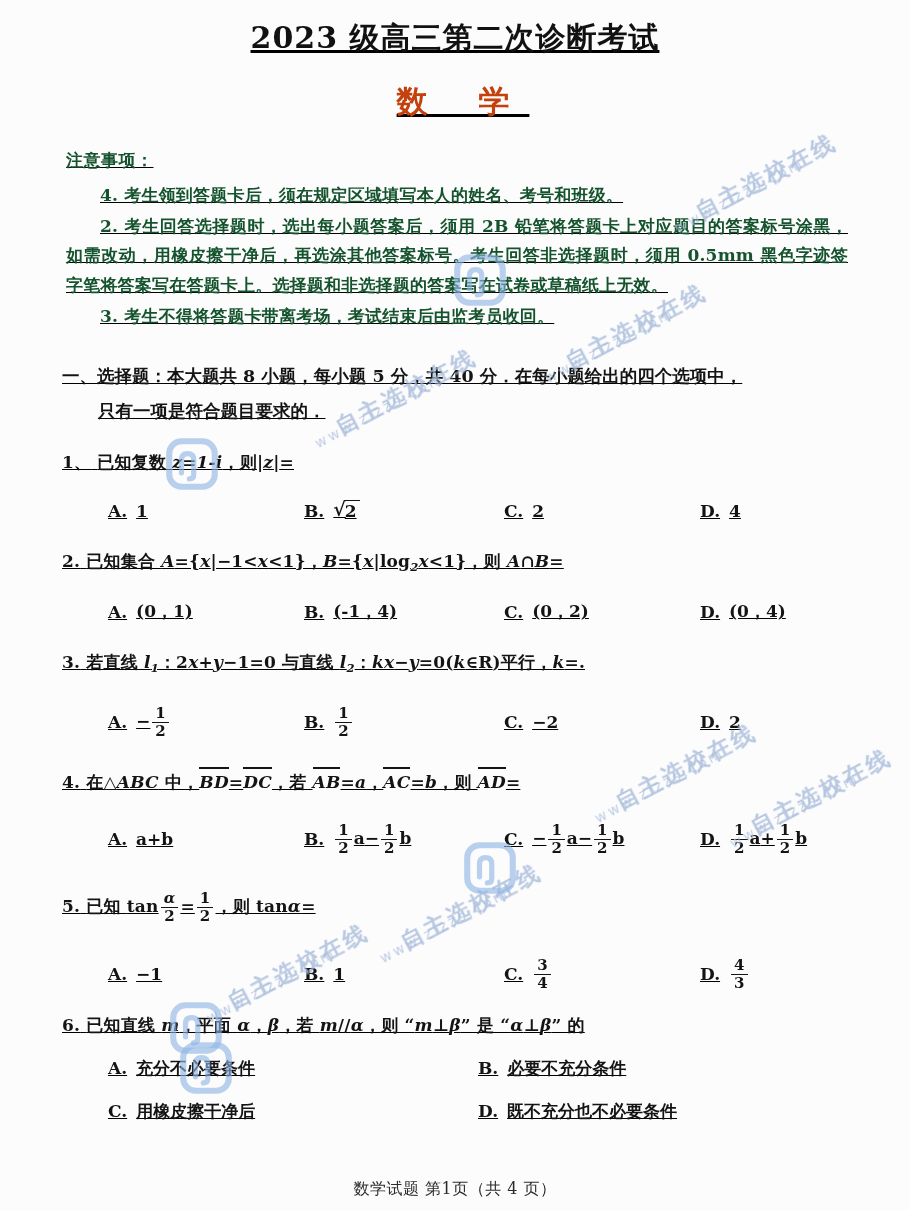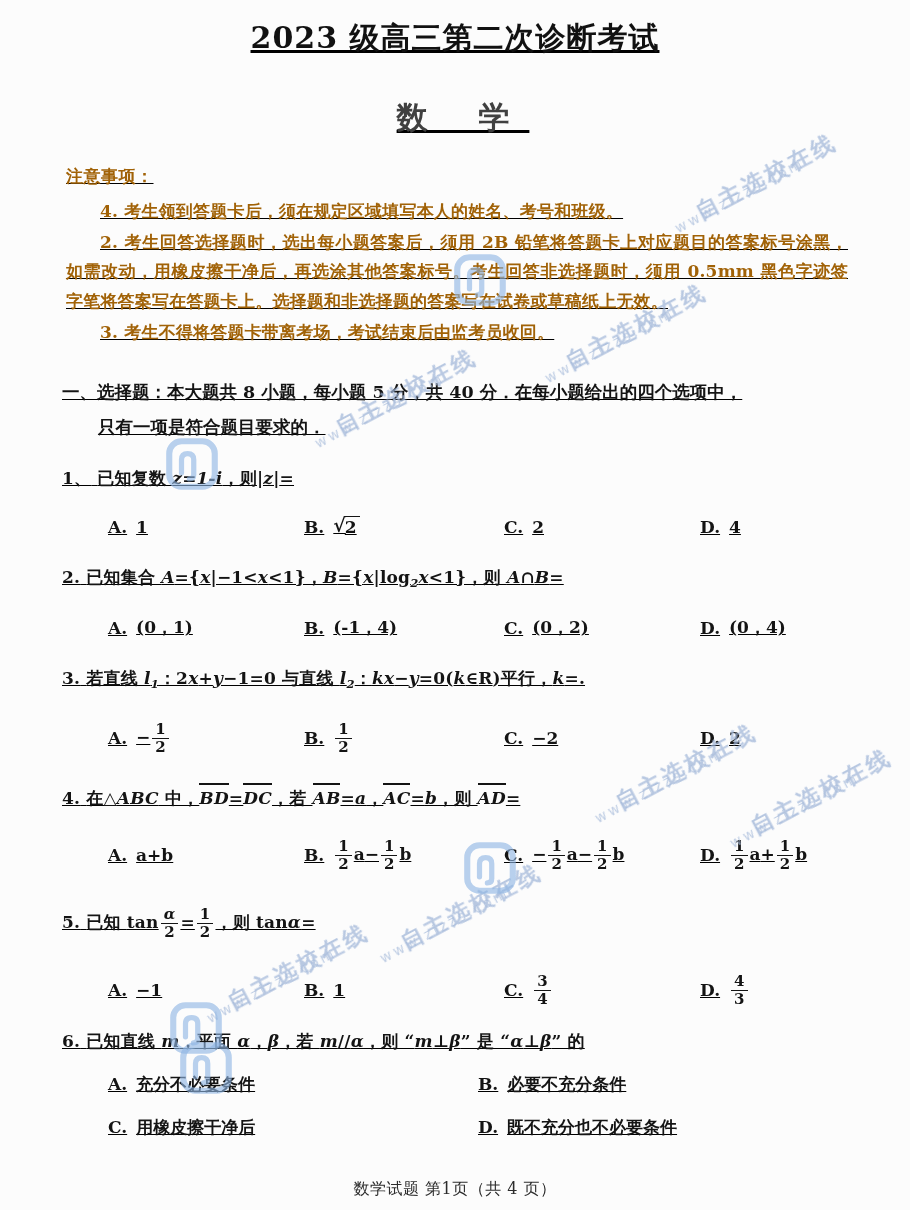--- a/index.html
+++ b/index.html
@@ -65,29 +65,29 @@
     letter-spacing: 1px;
     margin: 18px 0 0 0;
     font-family: "DejaVu Serif", "Liberation Serif", serif;
     color: #111;
   }
   .doc-subject {
     text-align: center;
     font-size: 31px;
     font-weight: 700;
     letter-spacing: 20px;
-    margin: 38px 0 0 0;
+    margin: 22px 0 0 0;
     padding-left: 16px;
-    color: #404040;
+    color: #c2410c;
     font-family: "DejaVu Serif", "Liberation Serif", serif;
   }
 
   .notice-wrap {
     margin: 26px 62px 0 66px;
-    color: #a16207;
+    color: #14532d;
   }
   .notice-head {
     font-size: 17px;
     font-weight: 700;
     letter-spacing: .5px;
     margin-bottom: 9px;
   }
   .notice-item {
     font-size: 17px;
     font-weight: 700;

